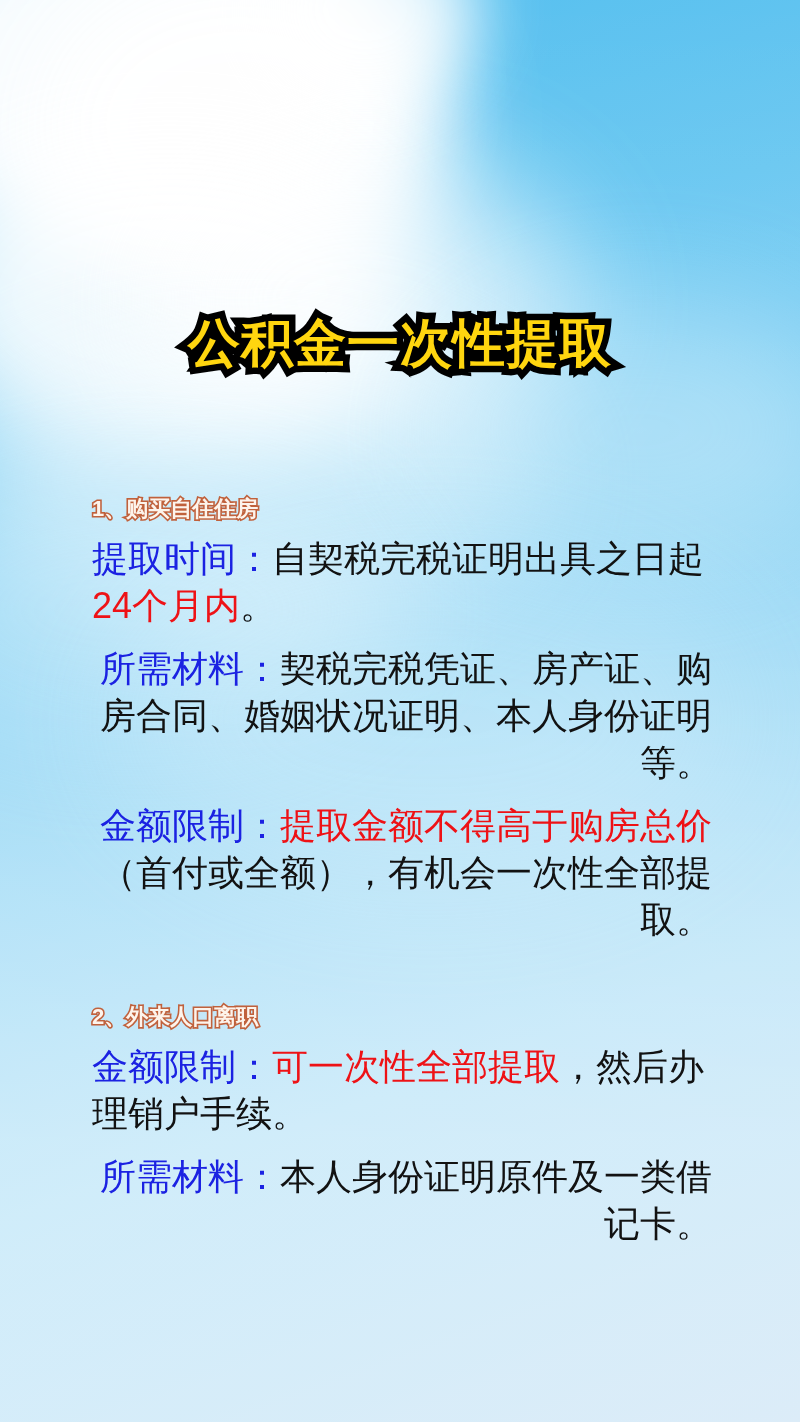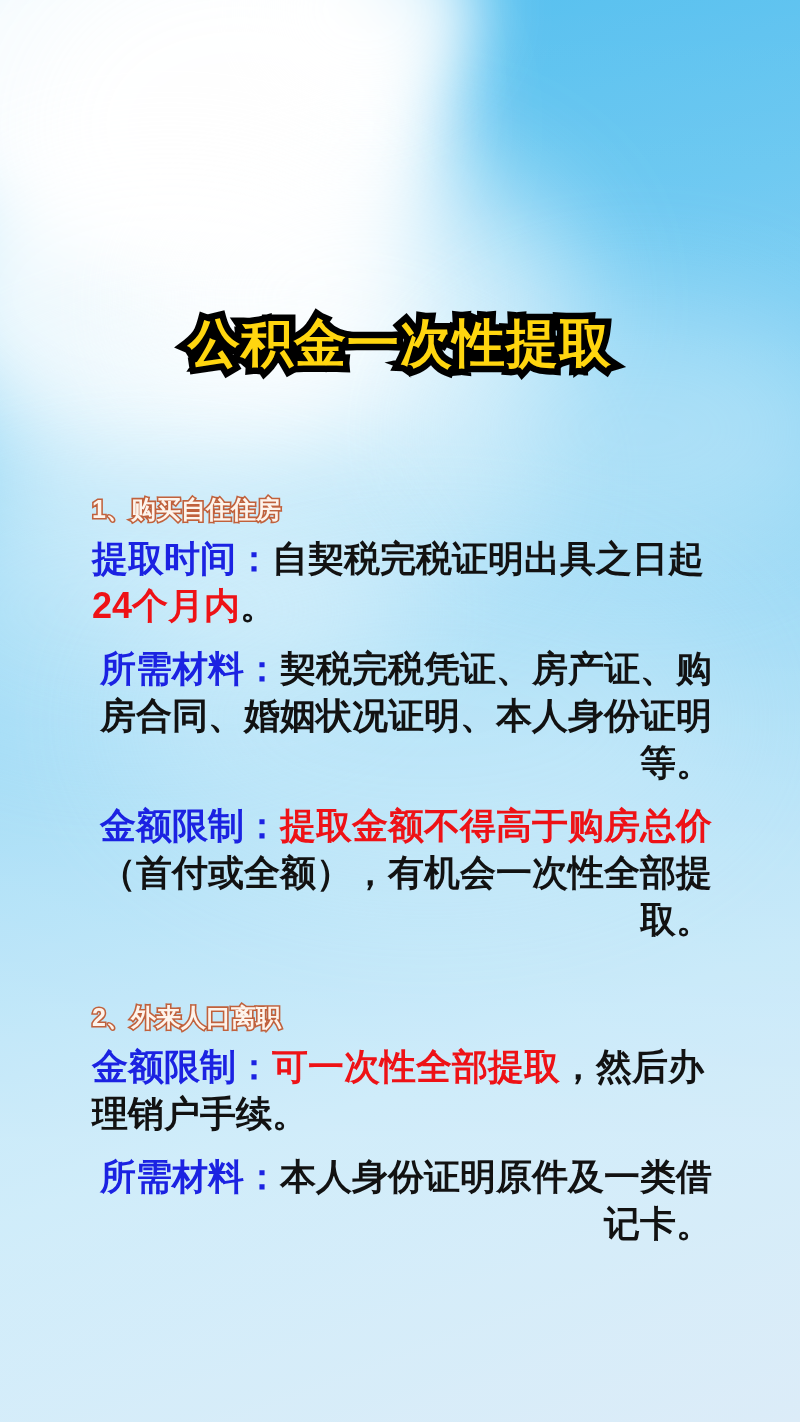--- a/index.html
+++ b/index.html
@@ -72,32 +72,32 @@
     top: 487px;
     width: 620px;
   }
 
   .section { margin-bottom: 0; }
   .section + .section { margin-top: 52px; }
 
   .sec-heading {
     font-family: "Liberation Sans", "DejaVu Sans", sans-serif;
     font-weight: bold;
-    font-size: 25px;
+    font-size: 22px;
     line-height: 44px;
     color: #fdf4ec;
     -webkit-text-stroke: 3.2px #c0613c;
     paint-order: stroke fill;
     margin-bottom: 4px;
     white-space: nowrap;
   }
 
   .para {
     font-family: "Liberation Sans", "DejaVu Sans", sans-serif;
-    font-weight: bold;
+    font-weight: normal;
     font-size: 36px;
     line-height: 47px;
     color: #121212;
     text-align: left;
     word-break: break-all;
   }
   .para + .para { margin-top: 16px; text-align: right; }
 
   .lbl  { color: #1b22e2; }
   .red  { color: #ee1216; }

